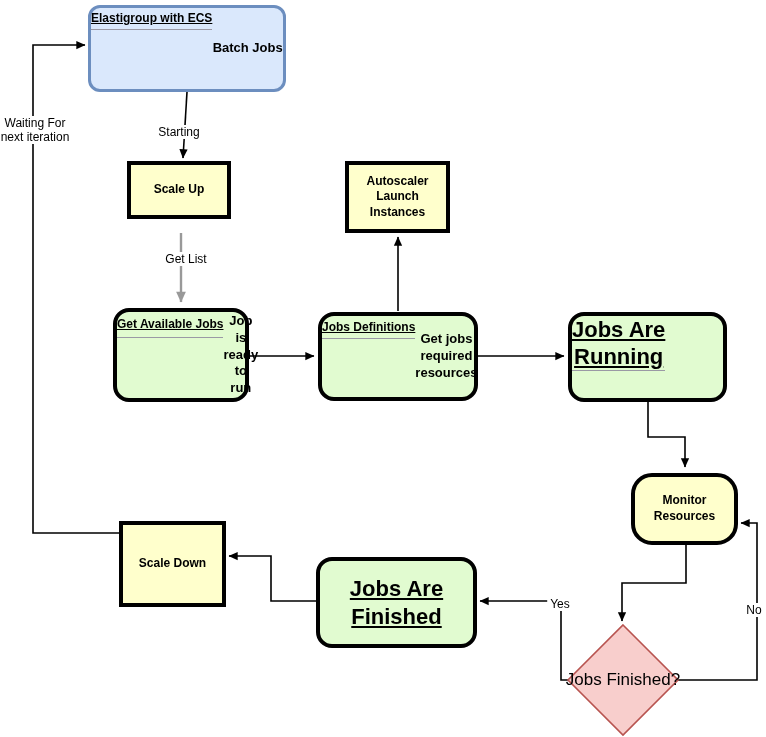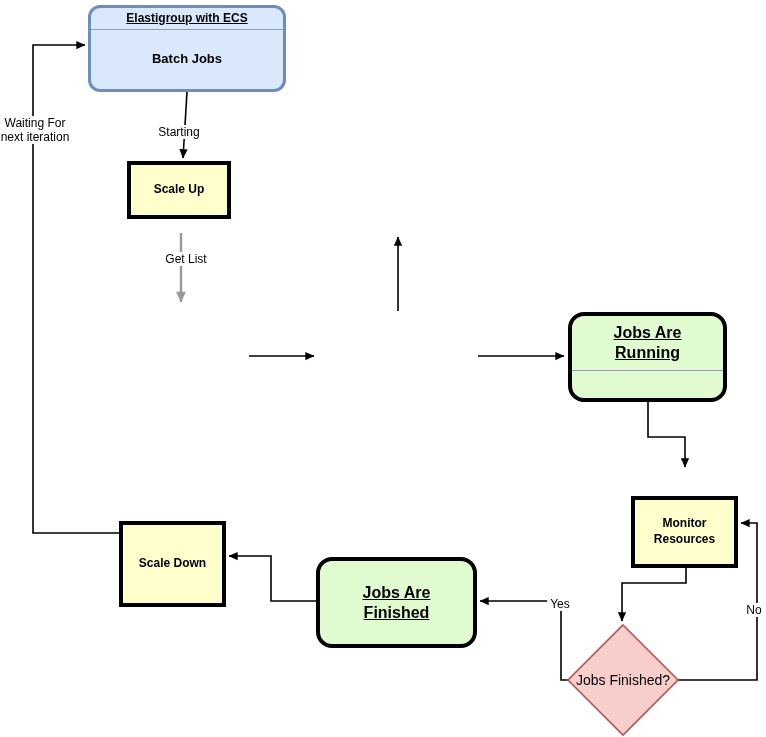--- a/index.html
+++ b/index.html
@@ -9,38 +9,38 @@
     --diamond-fill:#f8cecc; --diamond-border:#b85450;
     --divider:#9a99a5; --line:#000000; --line-gray:#999999;
     --text:#000000; --label-bg:#ffffff;
   }
   html,body{margin:0;padding:0;}
   body{font-family:"Liberation Sans","DejaVu Sans",sans-serif;background:#fff;}
   .canvas{position:relative;width:766px;height:737px;background:var(--label-bg);overflow:hidden;}
   svg.wires{position:absolute;left:0;top:0;z-index:1;}
   svg.wires polyline, svg.wires line{fill:none;stroke:var(--line);stroke-width:1.6px;}
   svg.wires .gray{stroke:var(--line-gray);stroke-width:2.4px;}
-  .node{position:absolute;z-index:2;box-sizing:border-box;display:flex;flex-direction:column;color:var(--text);}
+  .node{position:absolute;z-index:2;box-sizing:border-box;display:flex;flex-direction:row;color:var(--text);}
   .rect-yellow{background:var(--node-yellow-fill);border:4px solid var(--node-dark-border);}
   .round-green{background:var(--node-green-fill);border:4px solid var(--node-dark-border);border-radius:16px;}
   .round-blue{background:var(--node-blue-fill);border:3px solid var(--node-blue-border);border-radius:12px;}
   .node .title{flex:0 0 auto;display:flex;align-items:center;justify-content:center;
     font-weight:bold;font-size:12px;text-decoration:underline;text-align:center;
     border-bottom:1px solid var(--divider);white-space:pre-line;line-height:1.25;}
   .node .title.no-rule{border-bottom:none;}
   .node .body{flex:1 1 auto;display:flex;align-items:center;justify-content:center;
     font-weight:bold;font-size:13px;text-align:center;white-space:pre-line;line-height:1.3;}
-  .node .big{font-size:16px;}
+  .node .big{font-size:22px;}
   .node.simple{align-items:center;justify-content:center;flex-direction:row;
     font-weight:bold;font-size:12px;text-align:center;white-space:pre-line;line-height:1.3;}
   .edge-label{position:absolute;z-index:3;transform:translate(-50%,-50%);
     background:var(--label-bg);padding:0 3px;font-size:12px;line-height:14px;
     color:var(--text);white-space:pre-line;text-align:center;}
   .diamond-label{position:absolute;z-index:3;transform:translate(-50%,-50%);
-    font-size:14px;color:var(--text);white-space:nowrap;}
+    font-size:17px;color:var(--text);white-space:nowrap;}
 </style>
 </head>
 <body>
 
 <div class="canvas">
 
   <svg class="wires" width="766" height="737" viewBox="0 0 766 737">
     <defs>
       <marker id="arrow" viewBox="0 0 12 12" refX="10.5" refY="6" markerWidth="11" markerHeight="11" orient="auto" markerUnits="userSpaceOnUse">
         <path d="M1,1.5 L11,6 L1,10.5 Z" fill="#000000"></path>
@@ -67,30 +67,44 @@
 
   <div class="node round-blue" style="left:88px;top:5px;width:198px;height:87px;">
     <div class="title no-rule" style="height:21px;border-bottom:1px solid var(--divider);">Elastigroup with ECS</div>
     <div class="body">Batch Jobs</div>
   </div>
 
   <div class="node rect-yellow simple" style="left:127px;top:161px;width:104px;height:58px;">
     <span>Scale Up</span>
   </div>
 
+  <div class="node rect-yellow simple" style="left:345px;top:161px;width:105px;height:72px;">
+    <span>Autoscaler
+Launch
+Instances</span>
+  </div>
 
+  <div class="node round-green" style="left:113px;top:308px;width:136px;height:94px;">
+    <div class="title" style="height:25px;">Get Available Jobs</div>
+    <div class="body">Job is ready to run</div>
+  </div>
 
+  <div class="node round-green" style="left:318px;top:312px;width:160px;height:89px;">
+    <div class="title" style="height:22px;">Jobs Definitions</div>
+    <div class="body">Get jobs
+required resources</div>
+  </div>
 
   <div class="node round-green" style="left:568px;top:312px;width:159px;height:90px;">
     <div class="title big" style="height:54px;">Jobs Are
 Running</div>
     <div class="body"></div>
   </div>
 
-  <div class="node rect-yellow simple" style="left:631px;top:496px;width:107px;height:72px;">
+  <div class="node rect-yellow simple" style="left:631px;top:473px;width:107px;height:72px;border-radius:21px;">
     <span>Monitor
 Resources</span>
   </div>
 
   <div class="node round-green" style="left:316px;top:557px;width:161px;height:91px;">
     <div class="title no-rule big" style="flex:1 1 auto;">Jobs Are
 Finished</div>
   </div>
 
   <div class="node rect-yellow simple" style="left:119px;top:521px;width:107px;height:86px;">

